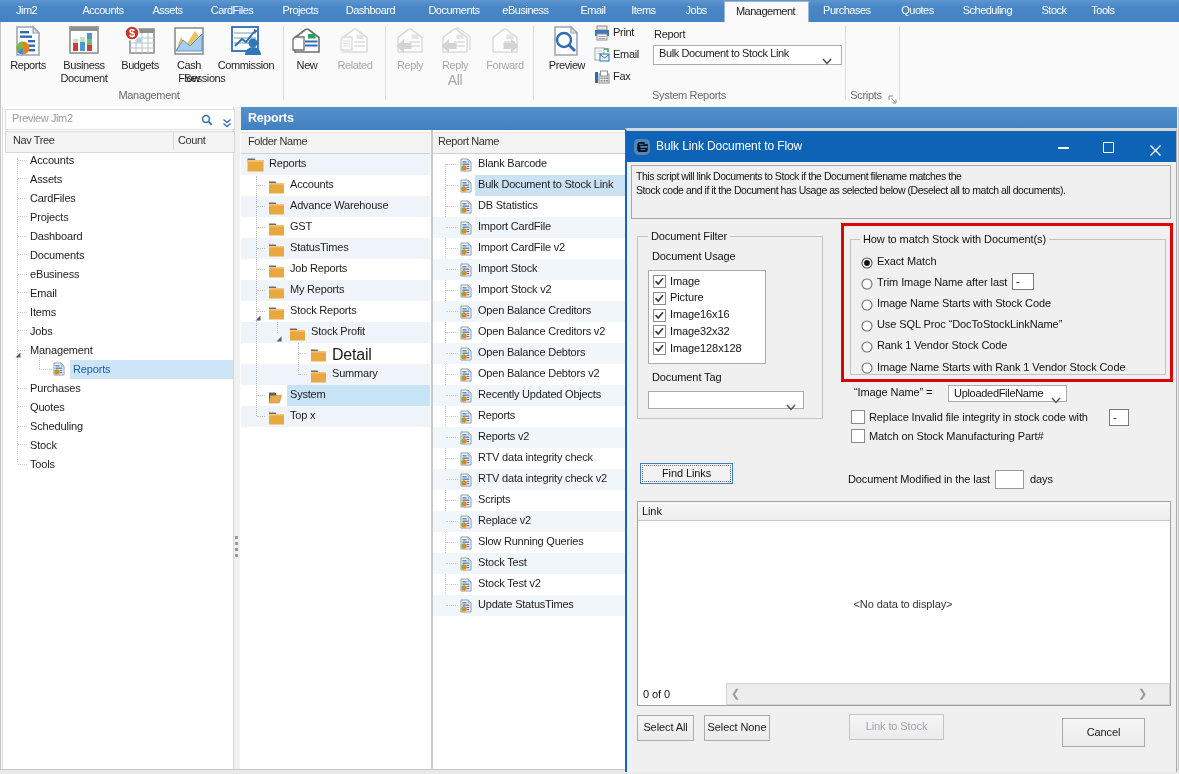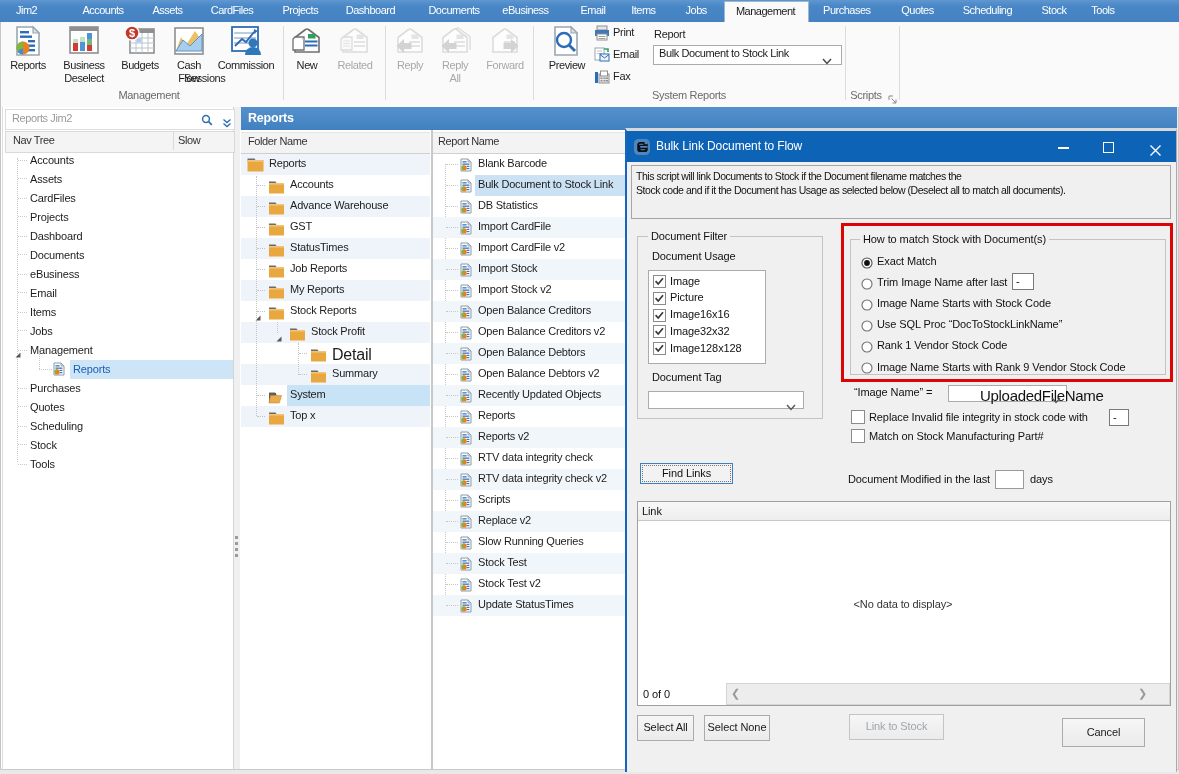--- a/index.html
+++ b/index.html
@@ -55,21 +55,21 @@
       <rect x="2" y="2" width="28" height="4" fill="#8f8f8f"></rect>
       <rect x="5" y="18" width="5" height="8" fill="#d23c32"></rect>
       <rect x="5" y="14" width="5" height="4" fill="#bfe3c0"></rect>
       <rect x="12" y="12" width="5" height="14" fill="#4f94d6"></rect>
       <rect x="12" y="12" width="5" height="5" fill="#bfe3c0"></rect>
       <rect x="19" y="8" width="5" height="18" fill="#4f94d6"></rect>
       <rect x="19" y="14" width="5" height="6" fill="#74b977"></rect>
       <rect x="19" y="20" width="5" height="6" fill="#d23c32"></rect>
     </svg></div>
 <div class="lbl" style="left:22px;top:59px;width:124px;text-align:center;color:#1e1e1e;font-size:11px;letter-spacing:-0.4px;">Business</div>
-<div class="lbl" style="left:22px;top:72px;width:124px;text-align:center;color:#1e1e1e;font-size:11px;letter-spacing:-0.4px;">Deselect</div>
+<div class="lbl" style="left:22px;top:72px;width:124px;text-align:center;color:#1e1e1e;font-size:11px;letter-spacing:-0.4px;">Document</div>
 <div class="ab" style="left:124px;top:25px;"><svg width="32" height="32" viewBox="0 0 32 32" style="">
       <rect x="6" y="4" width="24" height="24" fill="#fff" stroke="#8f8f8f" stroke-width="1.6"></rect>
       <rect x="6" y="4" width="24" height="4" fill="#8f8f8f"></rect>
       <g stroke="#b9c4cc" stroke-width="1">
         <line x1="6" y1="13" x2="30" y2="13"></line>
         <line x1="6" y1="18" x2="30" y2="18"></line>
         <line x1="6" y1="23" x2="30" y2="23"></line>
         <line x1="12" y1="8" x2="12" y2="28"></line>
         <line x1="18" y1="8" x2="18" y2="28"></line>
         <line x1="24" y1="8" x2="24" y2="28"></line>
@@ -132,21 +132,21 @@
 <div class="lbl" style="left:348px;top:59px;width:124px;text-align:center;color:#a8a8a8;font-size:11px;letter-spacing:-0.4px;">Reply</div>
 <div class="ab" style="left:439px;top:25px;"><svg width="32" height="32" viewBox="0 0 32 32" style="">
       <path d="M7 11 L17 3.5 Q18.5 2.5 20 3.5 L31 11.5 V25" fill="none" stroke="#dcdcdc" stroke-width="1.4"></path>
       <path d="M4 12.5 L14.5 4.5 Q16 3.5 17.5 4.5 L28 12.5 V27 H4 Z" fill="#fdfdfd" stroke="#dcdcdc" stroke-width="1.6"></path>
       <rect x="17.5" y="9.5" width="7" height="4.5" fill="#e4e4e4"></rect>
       <rect x="15" y="16" width="11" height="2" fill="#e4e4e4"></rect>
       <rect x="15" y="20" width="11" height="2" fill="#e4e4e4"></rect>
       <path d="M2.5 21 L10 14 V18 H17.5 V24 H10 V28 Z" fill="#d3d3d3"></path>
     </svg></div>
 <div class="lbl" style="left:393px;top:59px;width:124px;text-align:center;color:#a8a8a8;font-size:11px;letter-spacing:-0.4px;">Reply</div>
-<div class="lbl" style="left:393px;top:72px;width:124px;text-align:center;color:#a8a8a8;font-size:11px;letter-spacing:-0.4px;">All</div>
+<div class="lbl" style="left:393px;top:72px;width:124px;text-align:center;color:#a8a8a8;font-size:14px;letter-spacing:-0.4px;">All</div>
 <div class="ab" style="left:489px;top:25px;"><svg width="32" height="32" viewBox="0 0 32 32" style="">
       <path d="M4 12.5 L14.5 4.5 Q16 3.5 17.5 4.5 L28 12.5 V27 H4 Z" fill="#fdfdfd" stroke="#dcdcdc" stroke-width="1.6"></path>
       <rect x="17.5" y="9.5" width="7" height="4.5" fill="#e4e4e4"></rect>
       <rect x="15" y="16" width="11" height="2" fill="#e4e4e4"></rect>
       <rect x="15" y="20" width="11" height="2" fill="#e4e4e4"></rect>
       <path d="M29.5 21 L22 14 V18 H14.5 V24 H22 V28 Z" fill="#d3d3d3"></path>
     </svg></div>
 <div class="lbl" style="left:443px;top:59px;width:124px;text-align:center;color:#a8a8a8;font-size:11px;letter-spacing:-0.4px;">Forward</div>
 <div class="ab" style="left:551px;top:25px;"><svg width="32" height="32" viewBox="0 0 32 32" style="">
       <path d="M4 2 h16 l6 6 v22 h-22 z" fill="#fff" stroke="#9aa7b2" stroke-width="1.6"></path>
@@ -194,33 +194,33 @@
     </svg></div>
 <div class="ab" style="left:240px;top:107px;width:939px;height:23px;background:linear-gradient(#5590cc,#4181c0);"></div>
 <div class="lbl" style="left:248px;top:111px;color:#fff;font-size:12.5px;font-weight:bold;letter-spacing:-0.2px;">Reports</div>
 <div class="ab" style="left:0;top:107px;width:240px;height:663px;background:#fff;"></div>
 <div class="ab" style="left:233px;top:107px;width:7px;height:663px;background:#f0f0f0;border-left:1px solid #d5d5d5;"></div>
 <div class="ab" style="left:235px;top:536px;width:3px;height:3px;background:#9a9a9a;"></div>
 <div class="ab" style="left:235px;top:542px;width:3px;height:3px;background:#9a9a9a;"></div>
 <div class="ab" style="left:235px;top:548px;width:3px;height:3px;background:#9a9a9a;"></div>
 <div class="ab" style="left:235px;top:554px;width:3px;height:3px;background:#9a9a9a;"></div>
 <div class="ab" style="left:5px;top:109px;width:228px;height:19px;background:#fff;border:1px solid #dcdcdc;"></div>
-<div class="lbl" style="left:12px;top:112px;color:#9a9a9a;font-size:11px;letter-spacing:-0.4px;">Reports Jim2</div>
+<div class="lbl" style="left:12px;top:112px;color:#9a9a9a;font-size:11px;letter-spacing:-0.4px;">Preview Jim2</div>
 <div style="position:absolute;left:201px;top:112px"><svg width="12" height="12" viewBox="0 0 12 12" style="">
       <circle cx="5" cy="5" r="3.4" fill="none" stroke="#2f6fb4" stroke-width="1.5"></circle>
       <line x1="7.6" y1="7.6" x2="10.8" y2="10.8" stroke="#2f6fb4" stroke-width="1.7"></line>
     </svg></div>
 <div style="position:absolute;left:222px;top:114px"><svg width="10" height="10" viewBox="0 0 10 10" style="">
       <path d="M1.5 1.5 L5 4.5 L8.5 1.5" fill="none" stroke="#2f6fb4" stroke-width="1.4"></path>
       <path d="M1.5 5.5 L5 8.5 L8.5 5.5" fill="none" stroke="#2f6fb4" stroke-width="1.4"></path>
     </svg></div>
 <div class="ab" style="left:5px;top:131px;width:228px;height:20px;background:#f4f4f4;border:1px solid #d9d9d9;"></div>
 <div class="lbl" style="left:13px;top:134px;color:#333;font-size:11px;letter-spacing:-0.4px;">Nav Tree</div>
 <div class="ab" style="left:173px;top:132px;width:1px;height:18px;background:#d9d9d9;"></div>
-<div class="lbl" style="left:178px;top:134px;color:#333;font-size:11px;letter-spacing:-0.4px;">Slow</div>
+<div class="lbl" style="left:178px;top:134px;color:#333;font-size:11px;letter-spacing:-0.4px;">Count</div>
 <div class="ab" style="left:17px;top:158px;width:1px;height:304px;border-left:1px dotted #c9c9c9;"></div>
 <div class="ab" style="left:18px;top:160px;width:9px;height:1px;border-top:1px dotted #c9c9c9;"></div>
 <div class="lbl" style="left:30px;top:154.2px;color:#1c1c1c;font-size:11px;letter-spacing:-0.15px;">Accounts</div>
 <div class="ab" style="left:18px;top:178px;width:9px;height:1px;border-top:1px dotted #c9c9c9;"></div>
 <div class="lbl" style="left:30px;top:173.2px;color:#1c1c1c;font-size:11px;letter-spacing:-0.15px;">Assets</div>
 <div class="ab" style="left:18px;top:198px;width:9px;height:1px;border-top:1px dotted #c9c9c9;"></div>
 <div class="lbl" style="left:30px;top:192.2px;color:#1c1c1c;font-size:11px;letter-spacing:-0.15px;">CardFiles</div>
 <div class="ab" style="left:18px;top:216px;width:9px;height:1px;border-top:1px dotted #c9c9c9;"></div>
 <div class="lbl" style="left:30px;top:211.2px;color:#1c1c1c;font-size:11px;letter-spacing:-0.15px;">Projects</div>
 <div class="ab" style="left:18px;top:236px;width:9px;height:1px;border-top:1px dotted #c9c9c9;"></div>
@@ -730,26 +730,26 @@
       <circle cx="6" cy="6" r="5" fill="#fff" stroke="#6f6f6f" stroke-width="1.1"></circle>
     </svg></div>
 <div class="lbl" style="left:877px;top:318.3px;font-size:11px;letter-spacing:-0.1px;color:#111;">Use SQL Proc “DocToStockLinkName”</div>
 <div style="position:absolute;left:861px;top:338.9px"><svg width="12" height="12" viewBox="0 0 12 12" style="">
       <circle cx="6" cy="6" r="5" fill="#fff" stroke="#6f6f6f" stroke-width="1.1"></circle>
     </svg></div>
 <div class="lbl" style="left:877px;top:339.4px;font-size:11px;letter-spacing:-0.1px;color:#111;text-align:center;">Rank 1 Vendor Stock Code</div>
 <div style="position:absolute;left:861px;top:360.0px"><svg width="12" height="12" viewBox="0 0 12 12" style="">
       <circle cx="6" cy="6" r="5" fill="#fff" stroke="#6f6f6f" stroke-width="1.1"></circle>
     </svg></div>
-<div class="lbl" style="left:877px;top:360.5px;font-size:11px;letter-spacing:-0.1px;color:#111;">Image Name Starts with Rank 9 Vendor Stock Code</div>
+<div class="lbl" style="left:877px;top:360.5px;font-size:11px;letter-spacing:-0.1px;color:#111;">Image Name Starts with Rank 1 Vendor Stock Code</div>
 <div class="ab" style="left:1012px;top:273px;width:22px;height:17px;background:#fff;border:1px solid #7a7a7a;box-sizing:border-box;"></div>
 <div class="lbl" style="left:1016px;top:275px;font-size:11px;letter-spacing:-0.1px;color:#111;">-</div>
 <div class="lbl" style="left:854px;top:386px;font-size:11px;letter-spacing:-0.1px;color:#111;">“Image Name” =</div>
 <div class="ab" style="left:948px;top:385px;width:119px;height:17px;background:#fff;border:1px solid #ababab;box-sizing:border-box;"></div>
-<div class="lbl" style="left:980px;top:387px;font-size:15px;letter-spacing:-0.3px;color:#111;">UploadedFileName</div>
+<div class="lbl" style="left:954px;top:387px;font-size:11px;letter-spacing:-0.3px;color:#111;">UploadedFileName</div>
 <div class="ab" style="left:1051px;top:390px;"><svg width="10" height="7" viewBox="0 0 10 7" style="">
       <path d="M1 1 L5 5.5 L9 1" fill="none" stroke="#555" stroke-width="1.4"></path>
     </svg></div>
 <div style="position:absolute;left:851px;top:410px"><svg width="14" height="14" viewBox="0 0 14 14" style="">
       <rect x="0.5" y="0.5" width="13" height="13" fill="#fff" stroke="#8b8b8b"></rect>
     </svg></div>
 <div class="lbl" style="left:869px;top:411px;font-size:11px;letter-spacing:-0.1px;color:#111;">Replace Invalid file integrity in stock code with</div>
 <div class="ab" style="left:1109px;top:409px;width:20px;height:17px;background:#fff;border:1px solid #7a7a7a;box-sizing:border-box;"></div>
 <div class="lbl" style="left:1113px;top:411px;font-size:11px;letter-spacing:-0.1px;color:#111;">-</div>
 <div style="position:absolute;left:851px;top:429px"><svg width="14" height="14" viewBox="0 0 14 14" style="">

